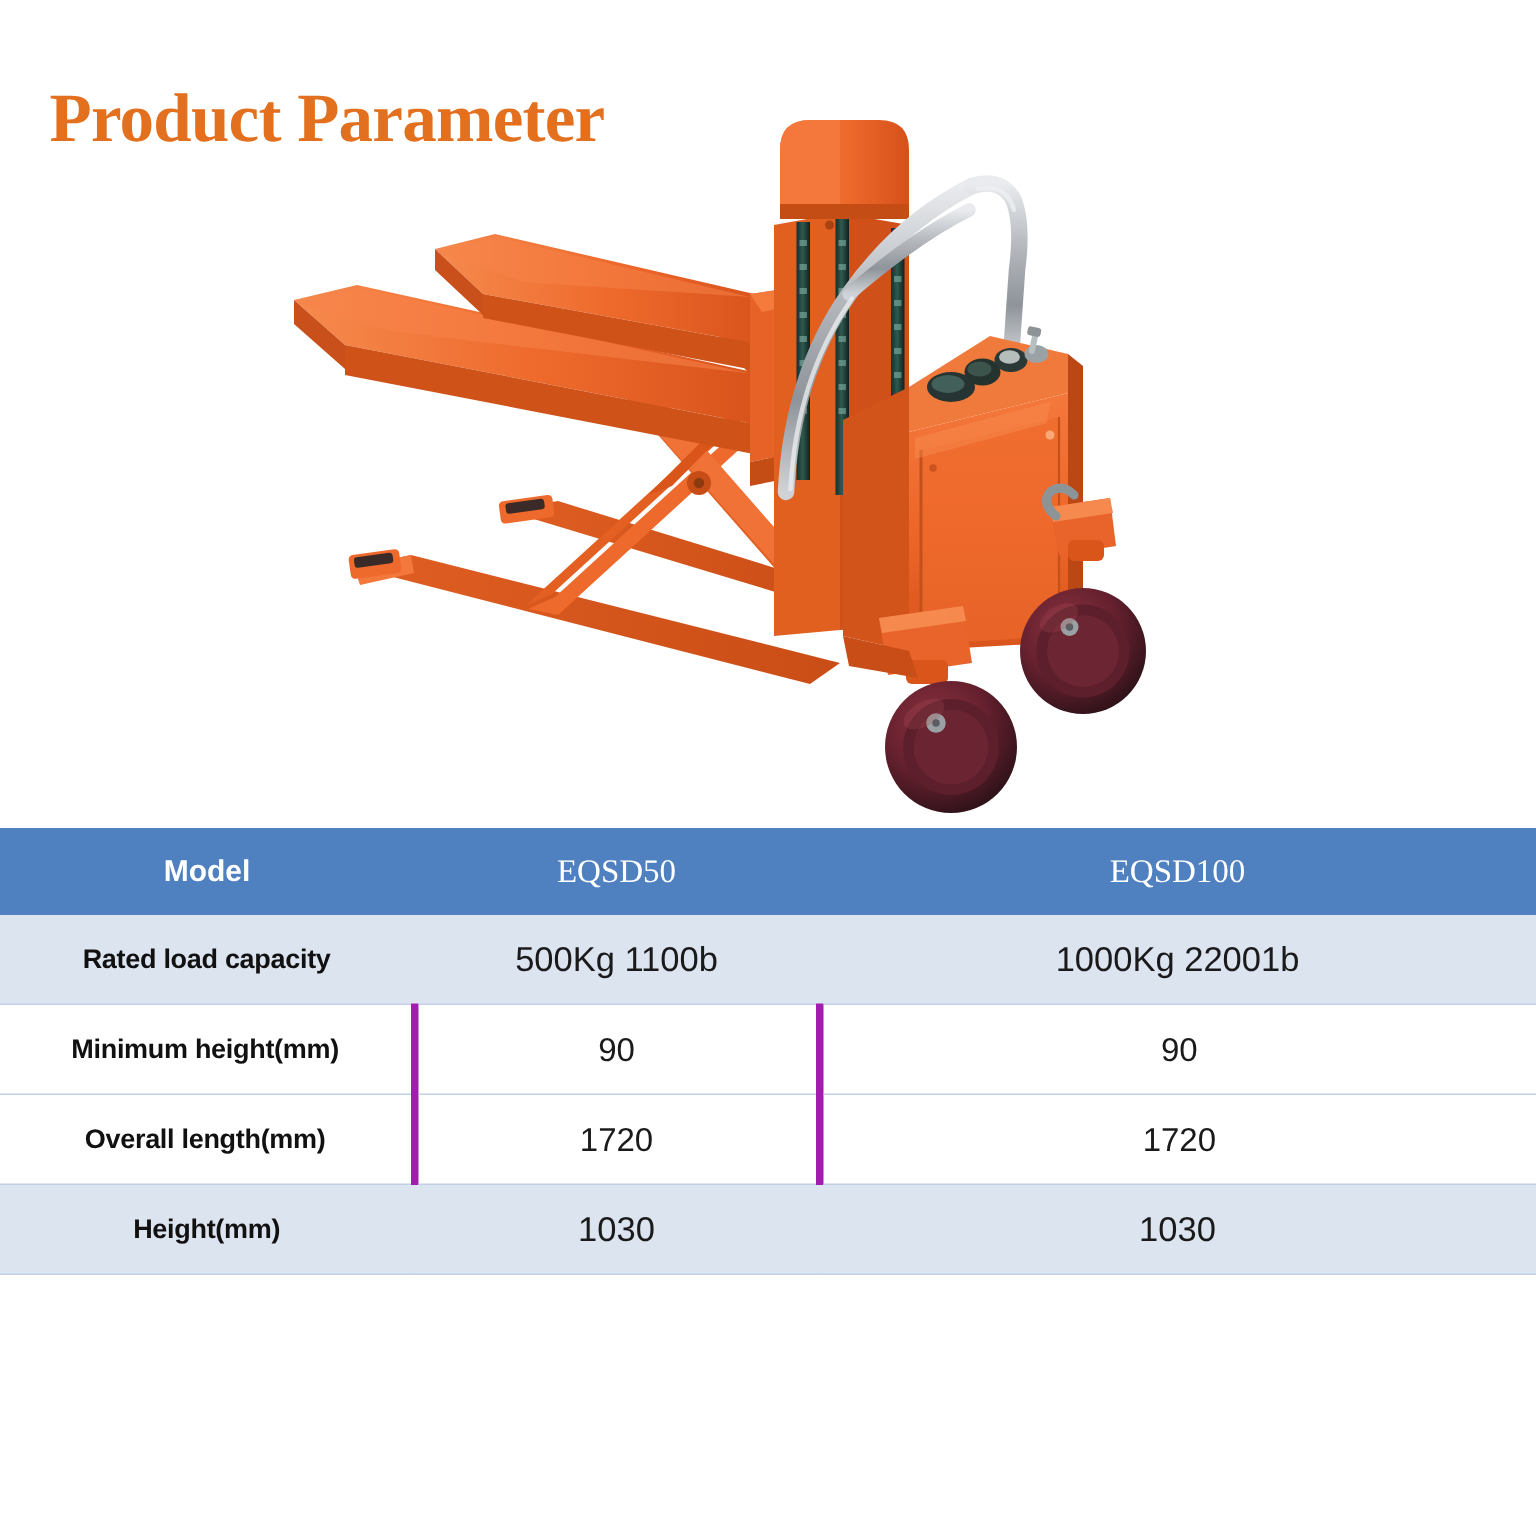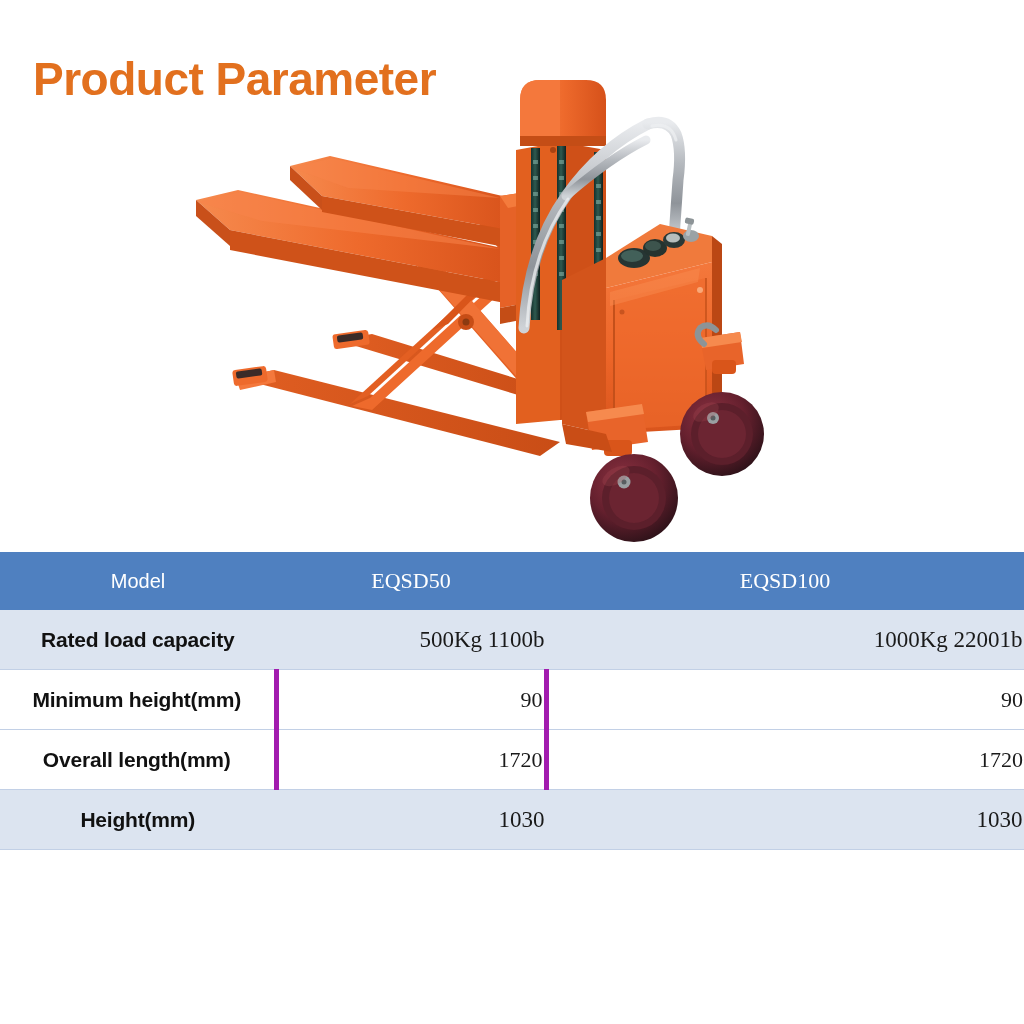--- a/index.html
+++ b/index.html
@@ -9,20 +9,21 @@
     font-family:"Liberation Sans", sans-serif;
     overflow:hidden;position:relative;
   }
 
   
   #title{
     position:absolute;left:33px;top:56px;
     font-size:46px;font-weight:bold;
     color:#e2701e;letter-spacing:-0.5px;
     line-height:1;
+    font-family:Liberation Serif, serif;
   }
 
   
   #photo{
     position:absolute;left:0;top:0;width:1024px;height:552px;
     background:#ffffff;
   }
   #machine{position:absolute;left:0;top:0;width:1024px;height:552px;}
 
   
@@ -32,48 +33,48 @@
     table-layout:fixed;
   }
   #spec-table col.c1{width:276px;}
   #spec-table col.c2{width:270px;}
   #spec-table col.c3{width:478px;}
 
   #spec-table th{
     background:#4f80c0;
     color:#ffffff;
     height:56px;
-    font-weight:normal;
+    font-weight:bold;
     border:none;
   }
   #spec-table th.h-model{font-size:20px;font-family:"Liberation Sans",sans-serif;}
   #spec-table th.h-model2{font-size:22px;font-family:"Liberation Serif",serif;font-weight:normal;}
 
   #spec-table td{
     height:57px;
     vertical-align:middle;
     border-right:5px solid #a21caf;
     border-bottom:1px solid #c2d0e6;
   }
   #spec-table td:last-child{border-right:none;}
   #spec-table tr.tint td{background:#dce4f0;border-right-color:#dce4f0;}
   #spec-table tr.plain td{background:#ffffff;}
   
   #spec-table tr.tint td{border-right:1px solid transparent;}
 
   td.label{
-    font-size:21px;font-weight:bold;color:#111;
+    font-size:18px;font-weight:bold;color:#111;
     text-align:center;
     font-family:"Liberation Sans",sans-serif;
     letter-spacing:-0.2px;
   }
   td.val{
     font-size:22px;color:#1a1a1a;
-    text-align:right;
-    font-family:Liberation Serif, serif;
+    text-align:center;
+    font-family:Liberation Sans, sans-serif;
   }
   tr.tint td.val{font-size:23px;}
 </style>
 </head>
 <body>
 
 <div id="photo">
   <svg id="machine" viewBox="0 0 1024 552">
     <defs>
       <linearGradient id="gOr" x1="0" y1="0" x2="0" y2="1">

